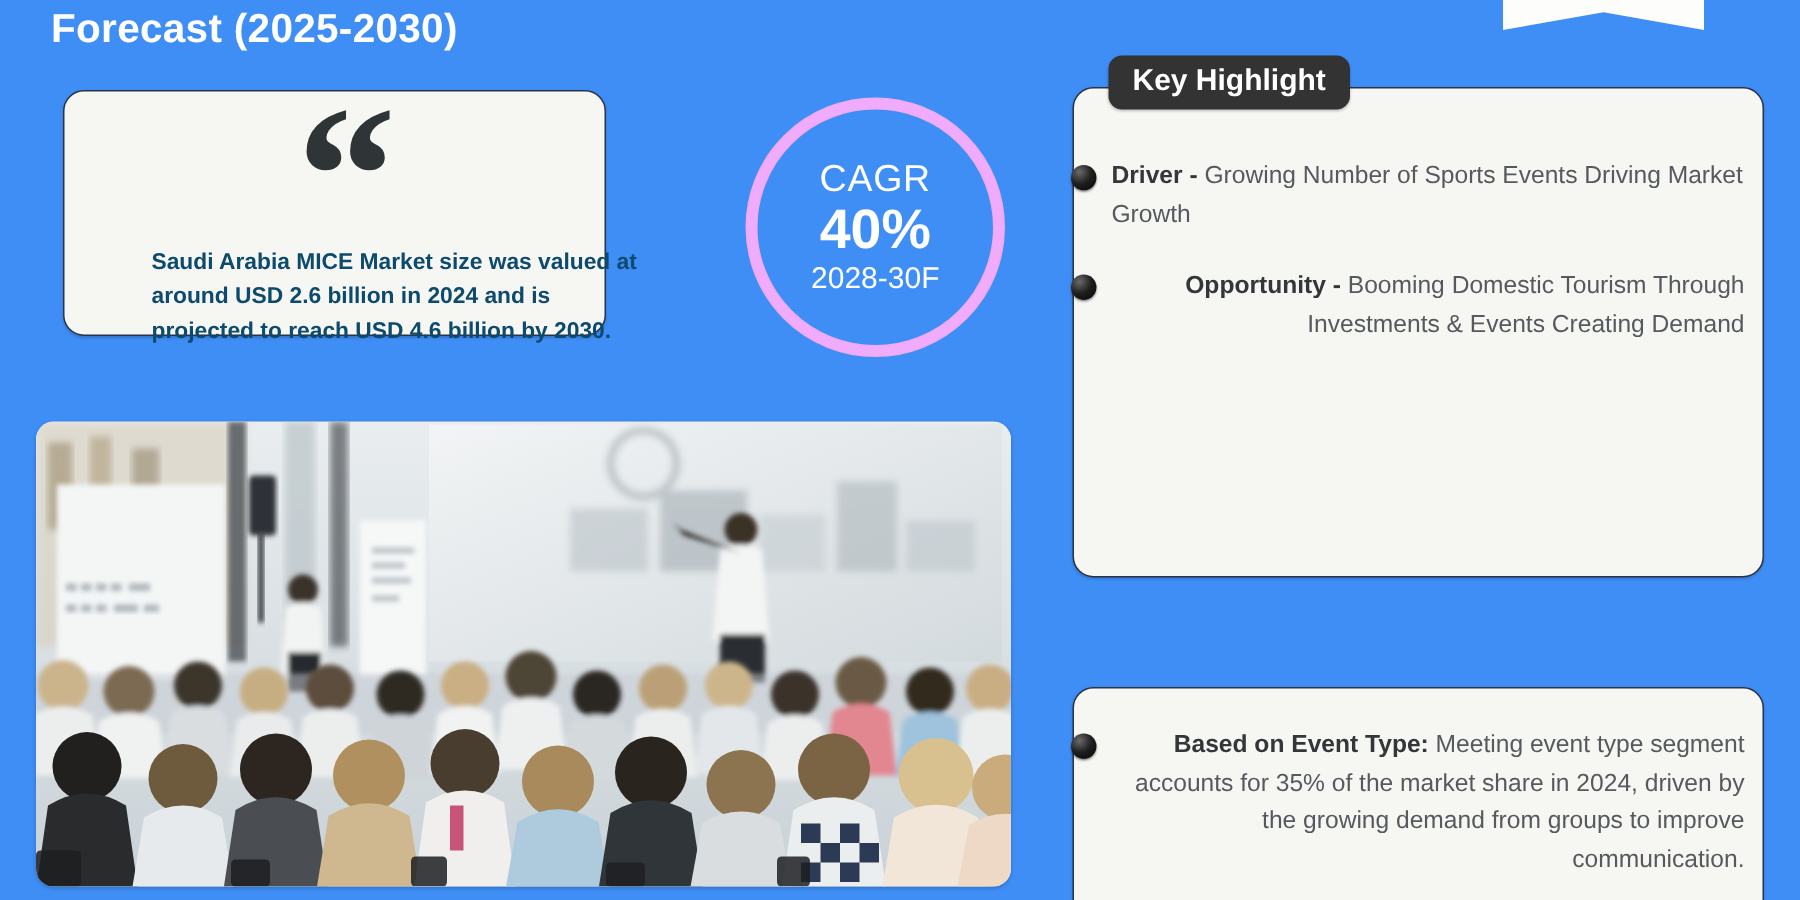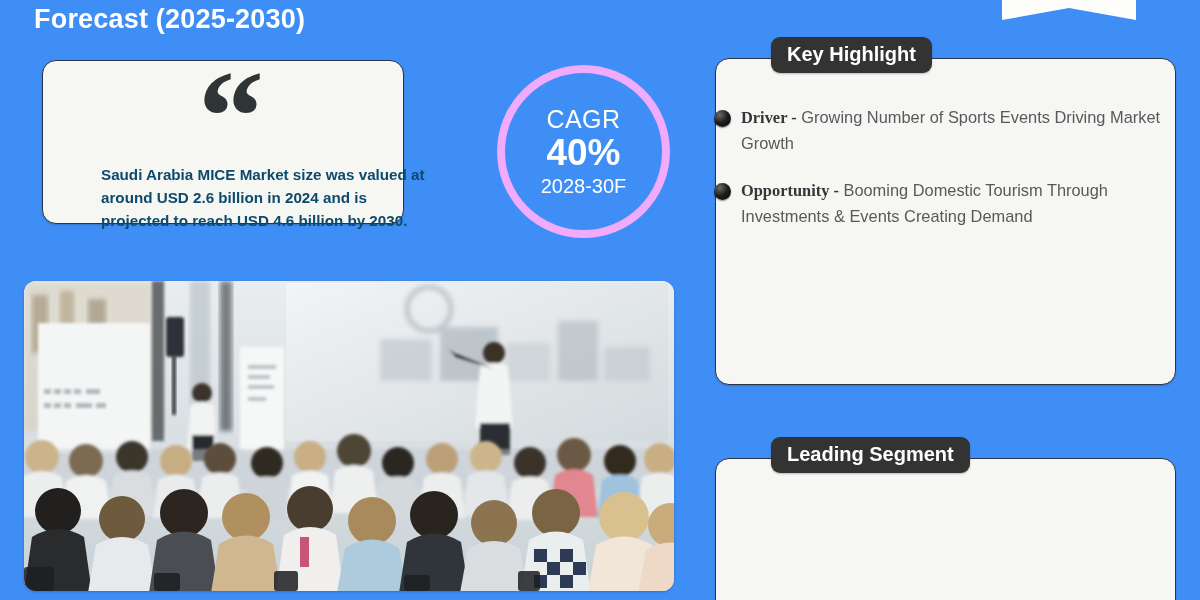--- a/index.html
+++ b/index.html
@@ -131,55 +131,53 @@
     top: -22px;
     left: 23px;
     background: #333333;
     color: #ffffff;
     font-size: 20px;
     font-weight: bold;
     padding: 6px 16px 7px;
     border-radius: 9px;
     white-space: nowrap;
     box-shadow: 0 1px 2px rgba(0,0,0,0.25);
-    margin-left: 32px;
   }
 
   .bullet-list {
     position: absolute;
     left: 25px;
     top: 46px;
     right: 12px;
     list-style: none;
   }
   #leading-segment-card .bullet-list { top: 25px; }
 
   .bullet-item {
     position: relative;
     font-size: 16.4px;
     line-height: 1.56;
     color: #565a5e;
     margin-bottom: 22px;
   }
-  .bullet-item:last-child { margin-bottom: 0; }
+  .bullet-item:last-child { margin-bottom: 0; text-align: right; }
 
   .bullet-item .dot {
     position: absolute;
     left: -27.5px;
     top: 5px;
     width: 17px;
     height: 17px;
     border-radius: 50%;
     background: radial-gradient(circle at 33% 28%, #6a6a6a 0%, #1e1e1e 48%, #050505 100%);
     box-shadow: 0 1px 1.5px rgba(0,0,0,0.45);
   }
   .bullet-item .lead {
     font-weight: bold;
     color: #33373a;
-    font-family: Liberation Serif, serif;
   }
 </style>
 </head>
 <body>
 
 <div id="infographic-title">Saudi Arabia MICE Market Size and
 Forecast (2025-2030)</div>
 
 <div id="brand-badge"></div>
 
@@ -414,14 +412,19 @@
       <span class="lead">Driver -</span><span> Growing Number of Sports Events Driving Market Growth</span>
     </li>
     <li class="bullet-item">
       <span class="dot"></span>
       <span class="lead">Opportunity -</span><span> Booming Domestic Tourism Through Investments &amp; Events Creating Demand</span>
     </li>
   </ul>
 </div>
 
 <div class="card" id="leading-segment-card">
-  <div class="panel-pill">Leading Segment</div>
+  <ul class="bullet-list">
+    <li class="bullet-item">
+      <span class="dot"></span>
+      <span class="lead">Based on Event Type:</span><span> Meeting event type segment accounts for 35% of the market share in 2024, driven by the growing demand from groups to improve communication.</span>
+    </li>
+  </ul>
 </div>
 
 </body></html>

